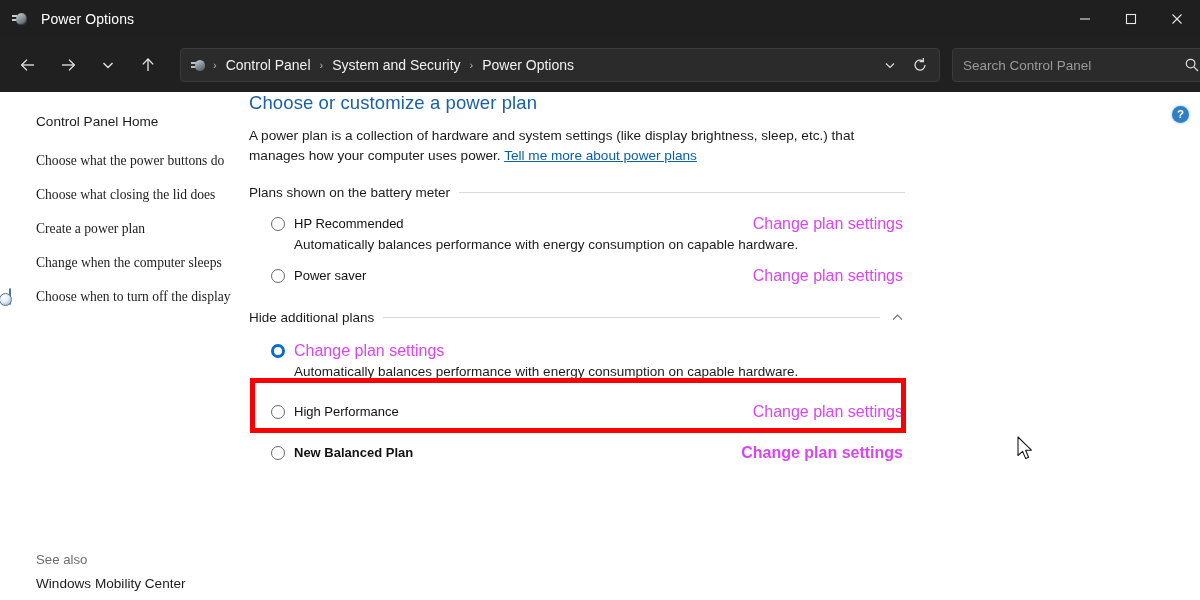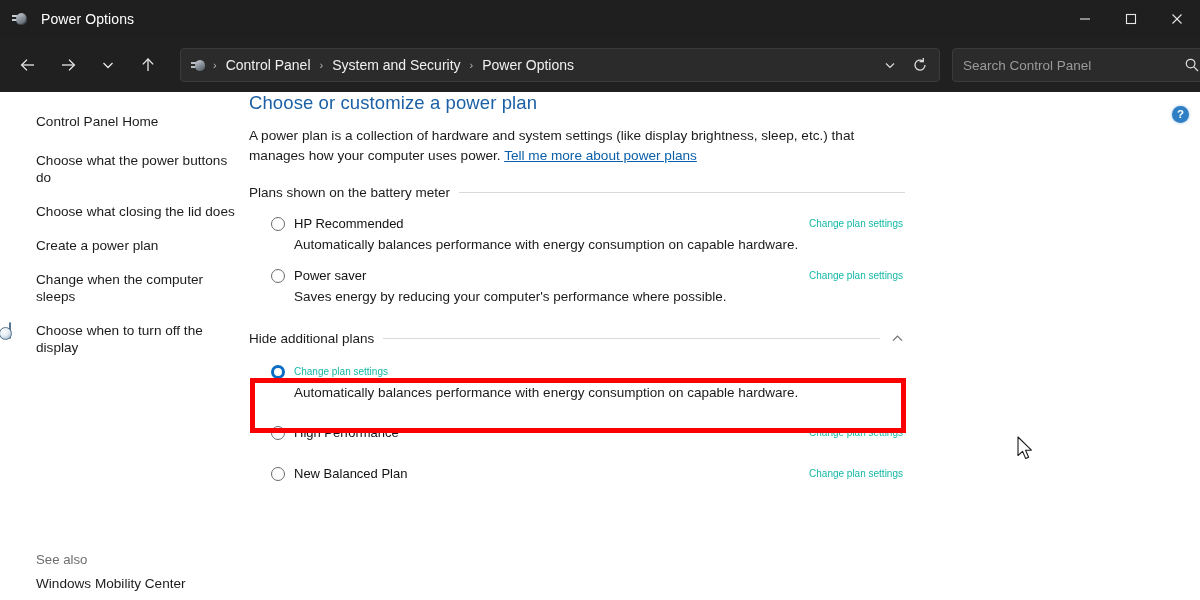--- a/index.html
+++ b/index.html
@@ -202,21 +202,21 @@
   }
   .side-link {
     color: #1c1c1c;
     font-size: 13.6px;
     line-height: 17px;
     padding: 3px 10px 3px 36px;
     display: block;
     position: relative;
   }
   .side-home { margin-bottom: 16px; }
-  .side-gap { margin-bottom: 11px; }
+  .side-gap { margin-bottom: 11px; font-family: Liberation Serif, serif; }
   .side-ico {
     position: absolute;
     left: 9px; top: 3px;
     width: 18px; height: 18px;
   }
   .ico-display {
     background: linear-gradient(160deg,#9fb9d6 0%, #6d90b6 60%, #4a6d93 100%);
     border-radius: 2px;
     border: 1px solid #55728f;
     position: relative;
@@ -341,22 +341,22 @@
     background: #ffffff;
   }
   .plan-name {
     color: #121212;
     font-size: 13px;
     line-height: 18px;
     flex: 1;
   }
   .plan-name.bold { font-weight: bold; }
   .change-link {
-    color: #14b8a6;
-    font-size: 10px;
+    color: #d946ef;
+    font-size: 16px;
     line-height: 18px;
     white-space: nowrap;
     padding-right: 2px;
     text-align: right;
   }
   .plan-desc {
     color: #1b1b1b;
     font-size: 13.5px;
     line-height: 18px;
     margin-left: 45px;
@@ -558,21 +558,20 @@
         </div>
         <div class="plan-desc">Automatically balances performance with energy consumption on capable hardware.</div>
       </div>
 
       <div class="plan">
         <div class="plan-row">
           <span class="radio"></span>
           <span class="plan-name">Power saver</span>
           <a class="change-link">Change plan settings</a>
         </div>
-        <div class="plan-desc">Saves energy by reducing your computer's performance where possible.</div>
       </div>
 
       <div class="section-head" style="margin-top:22px;">
         <span class="lbl">Hide additional plans</span>
         <span class="rule"></span>
         <span class="chev">
           <svg width="15" height="15" viewBox="0 0 15 15" aria-hidden="true">
             <polyline points="3,9.6 7.5,5.1 12,9.6" fill="none" stroke="currentColor" stroke-width="1.25"></polyline>
           </svg>
         </span>
@@ -587,21 +586,21 @@
       </div>
 
       <div class="plan" style="padding-top:19px;">
         <div class="plan-row">
           <span class="radio"></span>
           <span class="plan-name">High Performance</span>
           <a class="change-link">Change plan settings</a>
         </div>
       </div>
 
-      <div class="plan" style="padding-top:20px;">
+      <div class="plan" style="padding-top:20px;font-weight:bold;">
         <div class="plan-row">
           <span class="radio"></span>
           <span class="plan-name">New Balanced Plan</span>
           <a class="change-link">Change plan settings</a>
         </div>
       </div>
     </div>
 
     <div class="help-btn" style="pointer-events:auto;">?</div>
   </div>

